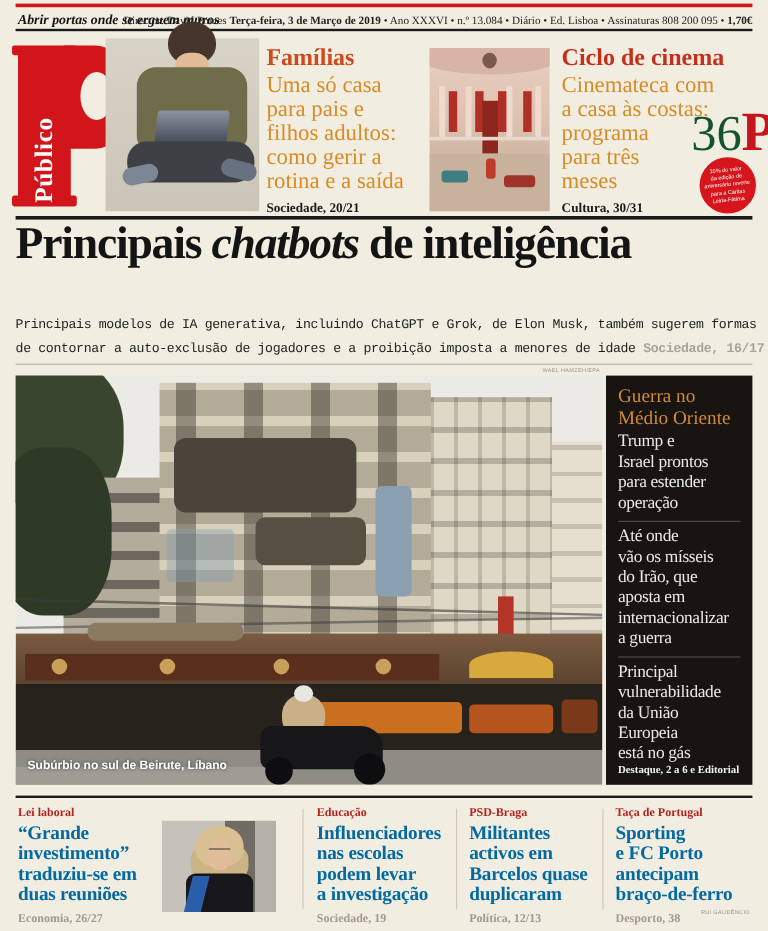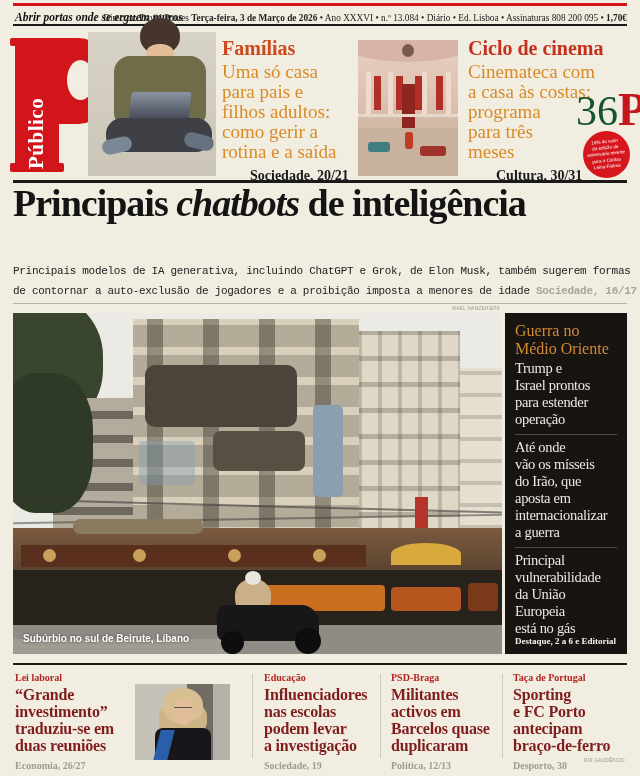--- a/index.html
+++ b/index.html
@@ -14,37 +14,37 @@
   
   .plogo{position:absolute;left:15px;top:38px;width:100px;height:138px;}
   .plogo div{position:absolute;background:#d2151b;}
   .plogo .hole{background:#f1ede1;}
   .plogo-text{position:absolute;left:9px;top:131px;transform:rotate(-90deg);transform-origin:0 0;width:126px;
     font-size:21px;font-weight:700;color:#fff;letter-spacing:0.5px;background:none !important;}
   
   .kick-red{font-weight:700;font-size:20px;color:#c5301c;line-height:1.05;}
   .kick-orange{font-weight:700;font-size:20px;color:#cd4a1d;line-height:1.05;}
   .top-head{font-size:19px;line-height:20px;color:#d98b26;margin-top:3px;}
-  .top-ref{font-size:14px;font-weight:700;color:#1a1a1a;margin-top:6px;margin-left:28px;}
+  .top-ref{font-size:11px;font-weight:700;color:#1a1a1a;margin-top:6px;}
   
   .lead-h{position:absolute;left:13px;top:184px;width:620px;font-size:38px;font-weight:700;color:#141414;line-height:39px;letter-spacing:-1px;}
   .lead-h em{font-style:italic;}
   .lead-sub{position:absolute;left:13px;top:262px;width:625px;font-size:11px;line-height:19.5px;color:#222;letter-spacing:-0.3px;font-family:Liberation Mono, monospace;}
   .lead-ref{color:#a9a49a;font-weight:700;}
   
   .sidebar{position:absolute;left:505px;top:313px;width:122px;height:341px;background:#171412;
     padding:9px 10px;box-sizing:border-box;overflow:hidden;}
   .sb-kick{font-size:16px;line-height:17.5px;color:#d28a35;}
   .sb-item{font-size:14.5px;line-height:17px;color:#ece9e4;letter-spacing:-0.3px;margin-top:3px;}
   .sb-div{border-top:1px solid #4e4a45;margin:6px 0 4px 0;}
   .sb-ref{position:absolute;left:10px;bottom:8px;font-size:9px;font-weight:700;color:#f5f3ef;}
   
   .bcol{position:absolute;top:672px;}
   .b-kick{font-size:10px;font-weight:700;color:#b5231f;}
-  .b-head{font-size:16px;font-weight:700;color:#7f1d1d;line-height:17px;letter-spacing:-0.2px;margin-top:3px;}
+  .b-head{font-size:16px;font-weight:700;color:#0369a1;line-height:17px;letter-spacing:-0.2px;margin-top:3px;}
   .b-ref{font-size:10px;font-weight:700;color:#a09a90;margin-top:6px;}
   .vdiv{position:absolute;top:674px;width:1px;height:84px;background:#cfcabd;}
   
   .caption{position:absolute;left:10px;bottom:10px;font-family:"Liberation Sans",sans-serif;
     font-size:10px;font-weight:700;color:#fff;text-shadow:0 0 3px rgba(0,0,0,.6);}
   .tinycredit{font-family:"Liberation Sans",sans-serif;font-size:4.6px;letter-spacing:.3px;color:#9a958c;}
   .badge36{position:absolute;left:576px;top:90px;font-size:42px;line-height:40px;}
   .badge36 .n{color:#14532d;}
   .badge36 .p{color:#c5161d;font-weight:700;font-size:46px;}
   .promo{position:absolute;left:583px;top:131px;width:47px;height:47px;border-radius:50%;background:#d6161c;
@@ -52,21 +52,21 @@
   .promo span{font-family:"Liberation Sans",sans-serif;font-size:4.6px;line-height:1.35;color:#fff;transform:rotate(-6deg);}
 </style>
 </head>
 <body>
 
 <div class="page">
 
   <div class="abs" style="left:13px;top:3px;width:614px;height:2.5px;background:#d2151b;"></div>
 
   <div class="motto">Abrir portas onde se erguem muros</div>
-  <div class="hdr-info"><span>Director: David Pontes </span><b>Terça-feira, 3 de Março de 2026</b><span> • Ano XXXVI • n.º 13.084 • Diário • Ed. Lisboa • Assinaturas 808 200 095 • </span><b>1,70€</b></div>
+  <div class="hdr-info"><span>Director: David Pontes </span><b>Terça-feira, 3 de Março de 2019</b><span> • Ano XXXVI • n.º 13.084 • Diário • Ed. Lisboa • Assinaturas 808 200 095 • </span><b>1,70€</b></div>
   <div class="rule" style="left:13px;top:24px;width:614px;height:1.5px;"></div>
 
   <div class="plogo">
     <div style="left:0;top:4px;width:44px;height:128px;"></div>
     <div style="left:-5px;top:0;width:54px;height:8px;border-radius:2px;"></div>
     <div style="left:-5px;top:125px;width:54px;height:9px;border-radius:2px;"></div>
     <div style="left:38px;top:0;width:60px;height:86px;border-radius:0 60% 60% 0 / 0 52% 52% 0;"></div>
     <div class="hole" style="left:52px;top:22px;width:27px;height:40px;border-radius:50%;"></div>
     <div class="plogo-text">Público</div>
   </div>

